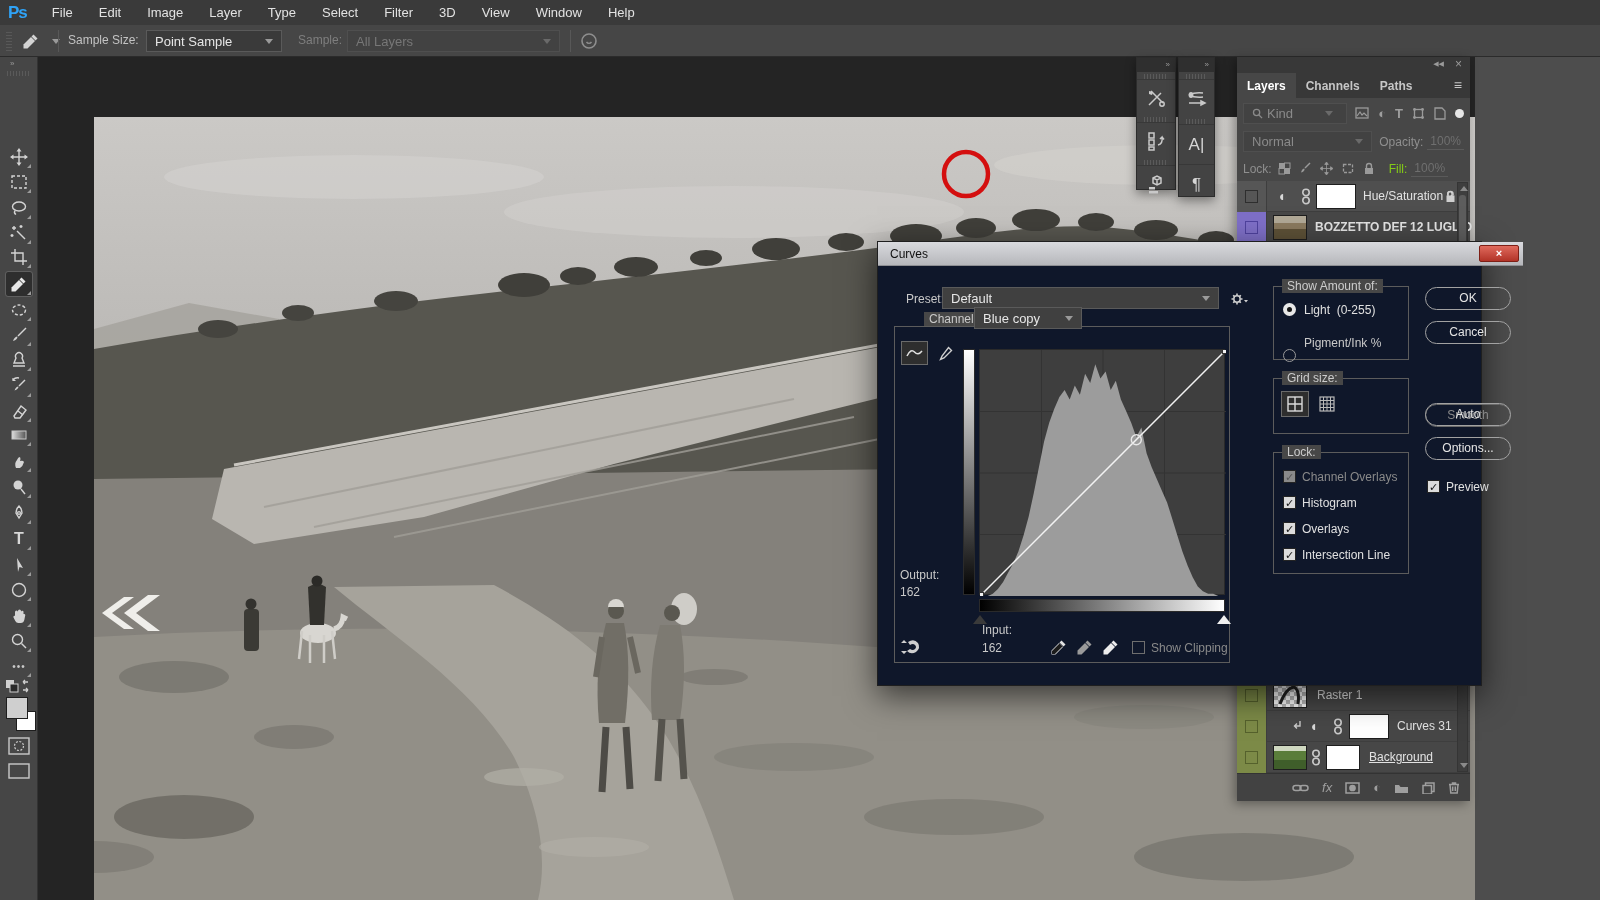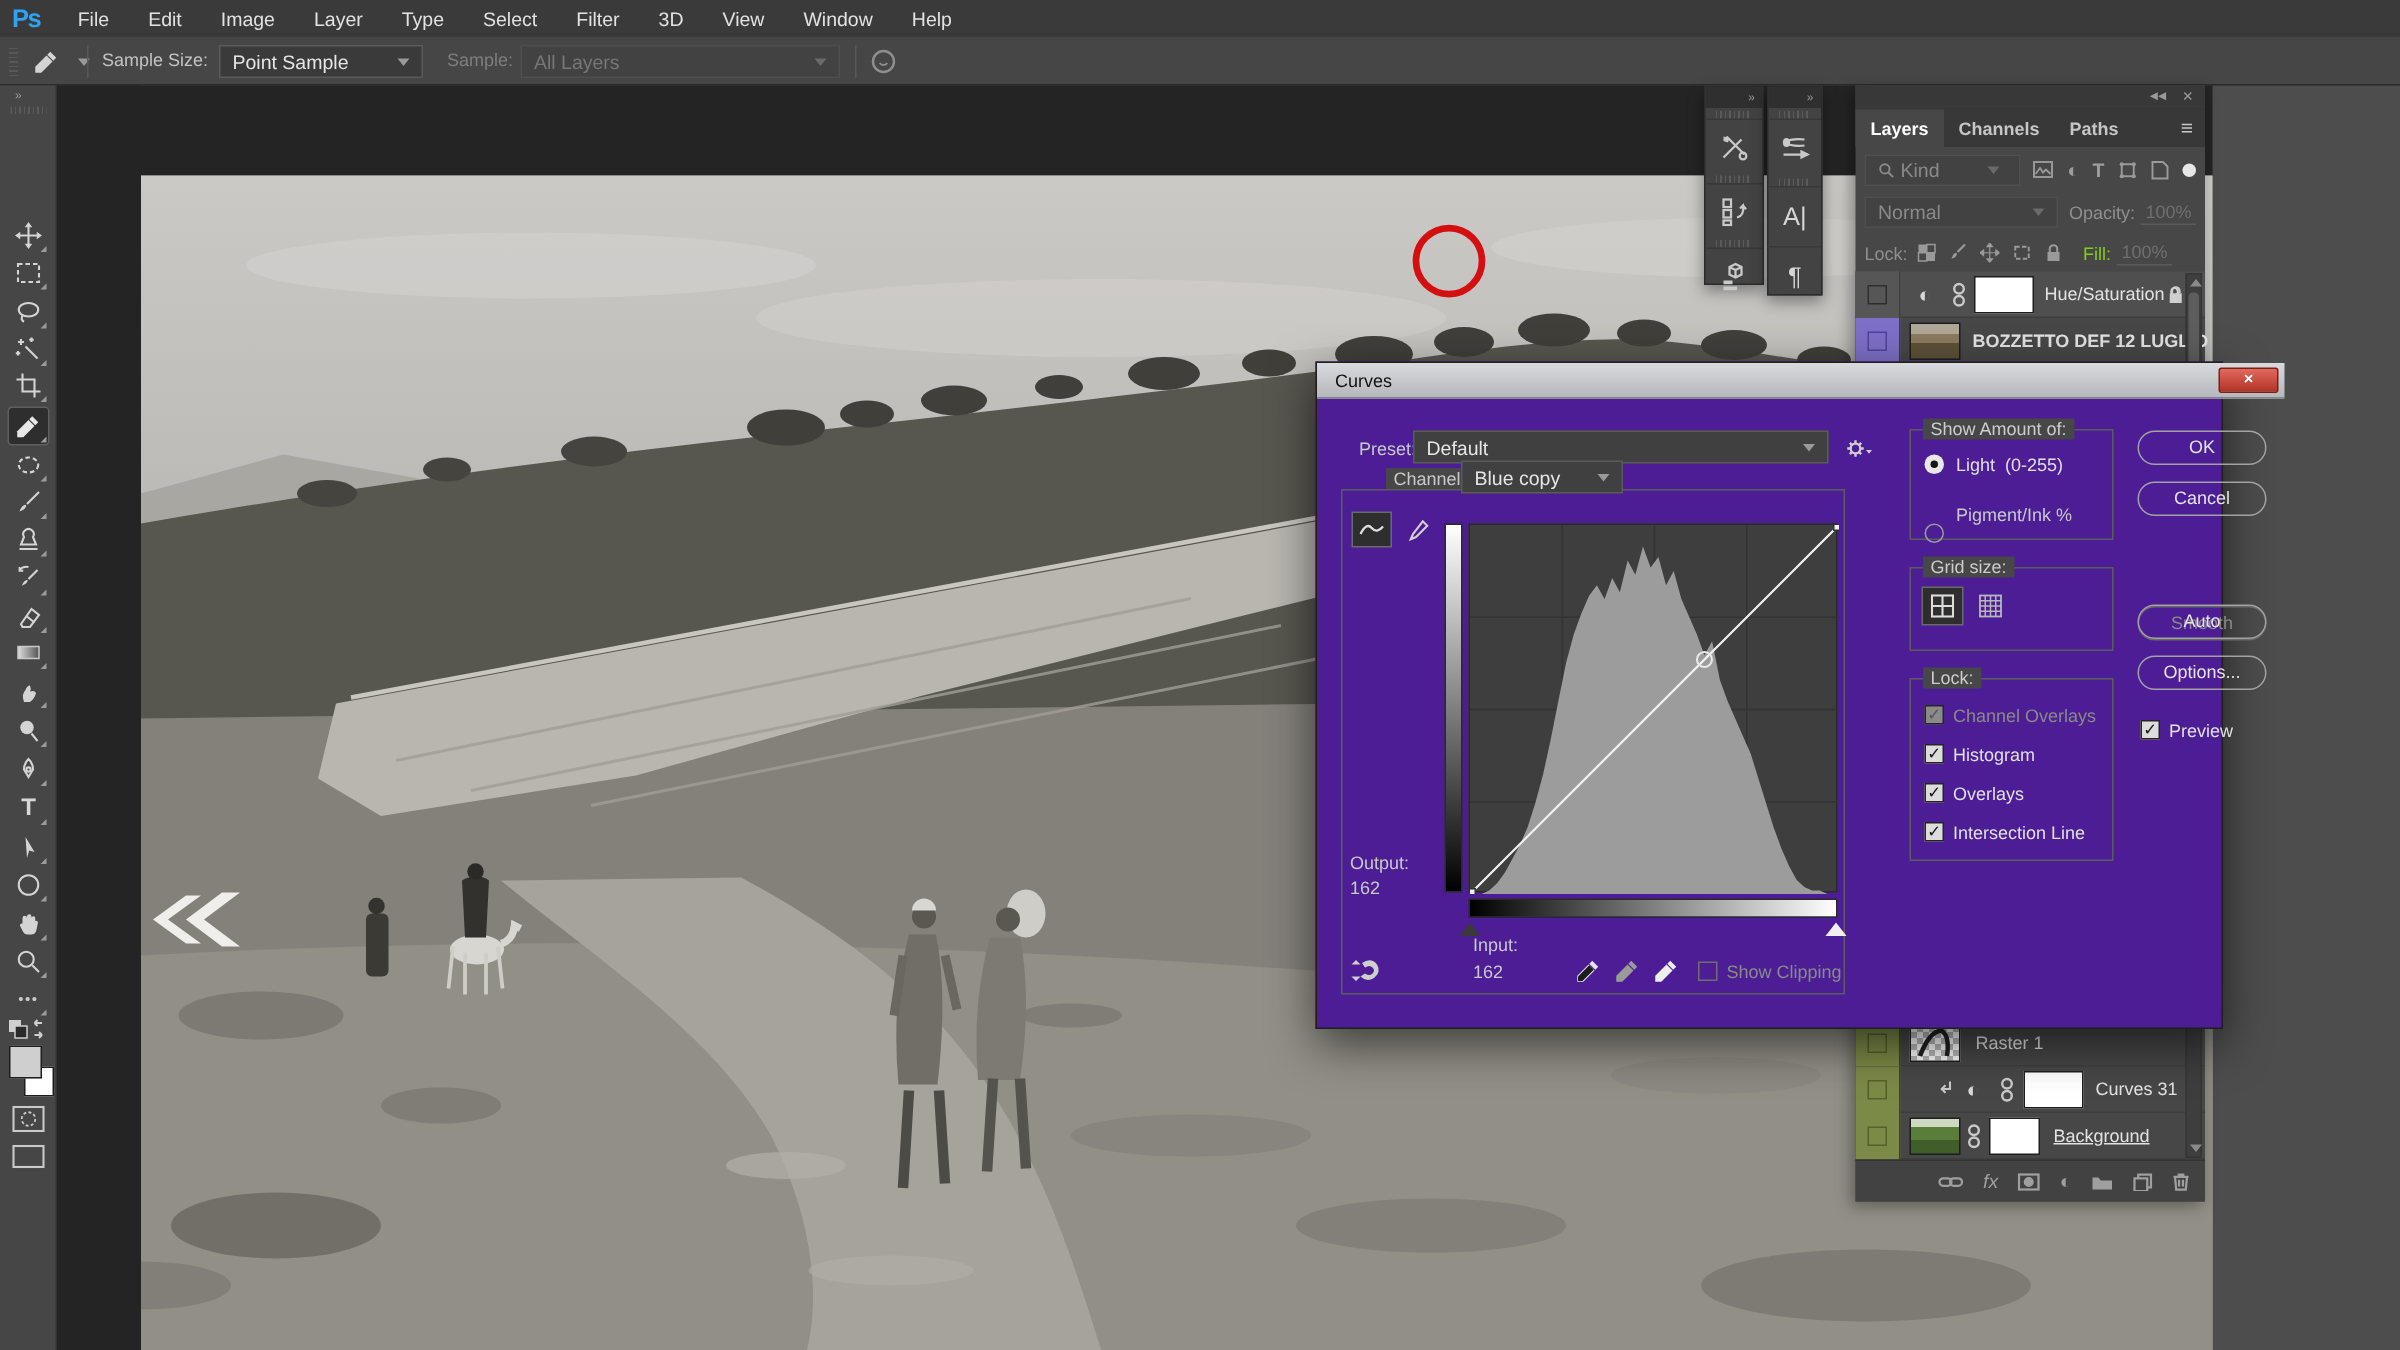--- a/index.html
+++ b/index.html
@@ -60,21 +60,21 @@
   .thumb { position:absolute; top:3px; height:25px; border:1px solid #1e1e1e; }
   .layer-name { position:absolute; top:8px; font-size:12px; color:#e2e2e2; white-space:nowrap; }
   .checker { background-image:linear-gradient(45deg,#bbb 25%,transparent 25%,transparent 75%,#bbb 75%),linear-gradient(45deg,#bbb 25%,#fff 25%,#fff 75%,#bbb 75%); background-size:8px 8px; background-position:0 0,4px 4px; background-color:#fff; }
   #lp-bottombar { position:absolute; left:0; top:716px; width:233px; height:28px; background:#424242; border-top:1px solid #333; display:flex; align-items:center; justify-content:flex-end; gap:13px; padding-right:10px; }
   #lp-bottombar svg { stroke:#9f9f9f; fill:none; stroke-width:1.5; }
   #lp-scroll { position:absolute; right:2px; top:125px; width:11px; height:590px; background:#3e3e3e; border:1px solid #353535; }
   #lp-scroll .thumbbar { position:absolute; left:1px; top:12px; width:7px; height:48px; background:#5d5d5d; border-radius:3px; }
   .scroll-arrow { position:absolute; left:2px; width:0; height:0; border-left:4px solid transparent; border-right:4px solid transparent; }
 
   
-  #curves-dialog { left:877px; top:241px; width:605px; height:445px; background:#4c1d95; border:1px solid #1f1f1f; box-shadow:0 10px 30px rgba(0,0,0,.6); }
+  #curves-dialog { left:877px; top:241px; width:605px; height:445px; background:#0f172a; border:1px solid #1f1f1f; box-shadow:0 10px 30px rgba(0,0,0,.6); }
   #cd-titlebar { position:absolute; left:0; top:0; width:645px; height:24px; background:linear-gradient(#d9dade,#b6b7bb); border-bottom:1px solid #8d8e92; color:#111; font-size:12px; line-height:24px; padding-left:12px; }
   #cd-close { position:absolute; right:4px; top:3px; width:40px; height:17px; background:linear-gradient(#e06a5d,#b23327); border:1px solid #7d1f16; border-radius:2px; color:#fff; text-align:center; line-height:15px; font-size:11px; font-weight:bold; }
   .groupbox { position:absolute; border:1px solid #5c5c5c; }
   .grouplabel { position:absolute; top:-8px; left:8px; background:#474747; padding:0 5px; color:#cccccc; font-size:12px; }
   .cd-label { color:#c9c9c9; font-size:12px; }
   .pill-btn { position:absolute; left:547px; width:86px; height:23px; border:1px solid #a2a2a2; border-radius:12px; background:transparent; color:#e4e4e4; font-size:12px; text-align:center; line-height:21px; }
   .pill-btn.disabled { border-color:#6a6a6a; color:#8a8a8a;margin-top:42px; }
   .cbx { width:13px; height:13px; background:#dcdcdc; border:1px solid #242424; color:#161616; font-size:11px; line-height:12px; text-align:center; font-weight:bold; }
   .cbx.off { background:transparent; border:1px solid #6e6e6e; }
   .cbx.disabled { background:#8a8a8a; color:#565656; }

